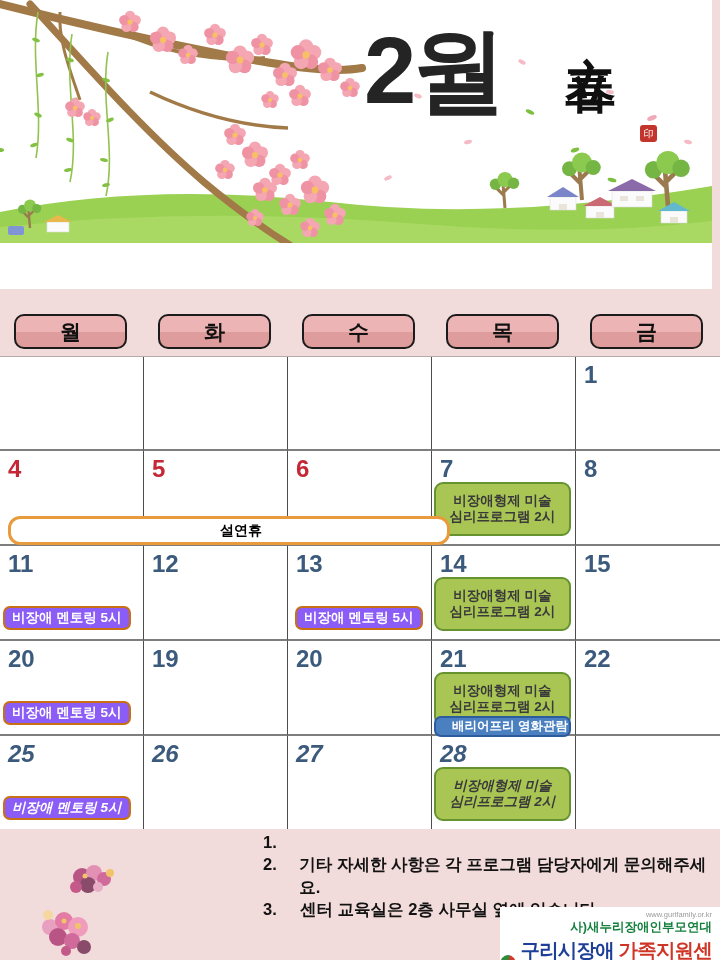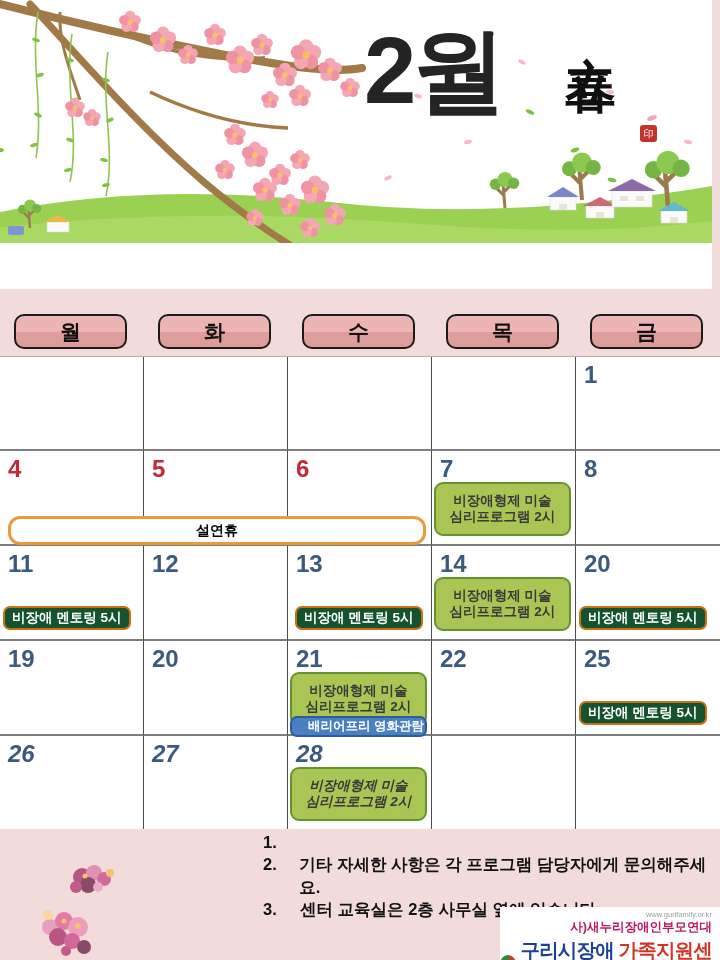--- a/index.html
+++ b/index.html
@@ -29,41 +29,41 @@
     border-top:1px solid #b9a9a9;}
   .cell{position:relative;box-sizing:border-box;border-right:1.5px solid #4d4d4d;border-bottom:2.5px solid #7e7e7e;}
   .cell:nth-child(5n){border-right:none;}
   .cell:nth-child(n+21){border-bottom:none;font-style:italic;}
   .date{display:inline-block;margin:4px 0 0 8px;font-size:24px;font-weight:bold;color:#3c5a7c;}
   .date.red{color:#c42837;}
 
   .ev{position:absolute;font-weight:bold;text-align:center;box-sizing:border-box;}
   .ev.green{left:2px;right:4px;top:31px;background:#a9c554;border:2px solid #649330;border-radius:9px;
     color:#3a3a3a;font-size:13.5px;line-height:16px;padding:9px 0;}
-  .ev.orange{left:3px;bottom:9px;background:#14532d;border:2px solid #c96f14;border-radius:7px;
+  .ev.orange{left:3px;bottom:9px;background:#8b5cf6;border:2px solid #c96f14;border-radius:7px;
     color:#fff;font-size:13.5px;line-height:16px;padding:2px 7px;white-space:nowrap;}
   .ev.orange.shift{left:7px;}
   .ev.blue{left:2px;right:4px;bottom:-3px;background:#4b80c0;border:2px solid #2d5c9e;border-radius:7px;
     color:#fff;font-size:12.5px;line-height:15px;padding:1px 16px;white-space:nowrap;}
 
   #holiday-banner{position:absolute;left:8px;top:159px;width:412px;height:23px;background:#fff;
     border:3px solid #e89b3c;border-radius:12px;display:flex;align-items:center;justify-content:center;
-    font-size:14px;font-weight:bold;color:#000;z-index:3;}
+    font-size:14px;font-weight:bold;color:#000;z-index:3;padding-left:24px;}
 
   
   #notes{position:absolute;left:263px;top:831px;}
   .note{display:flex;font-size:16.5px;font-weight:bold;color:#121212;line-height:22.4px;}
   .note .num{width:37px;}
 
   #flowers{position:absolute;left:20px;top:855px;}
 
   #logo-box{position:absolute;left:500px;top:907px;width:220px;height:53px;background:#fff;
     box-sizing:border-box;padding:3px 8px 0 0;text-align:right;}
   #logo-url{font-size:7.5px;color:#9a9a9a;line-height:9px;}
-  #logo-assoc{font-size:12.5px;font-weight:600;color:#be185d;line-height:15px;margin-top:1px;margin-left:32px;}
+  #logo-assoc{font-size:12.5px;font-weight:600;color:#15803d;line-height:15px;margin-top:1px;margin-left:32px;}
   #logo-brand{display:flex;justify-content:flex-end;align-items:center;gap:4px;margin-top:2px;}
   #logo-mark{width:19px;height:19px;border-radius:50%;
     background:radial-gradient(circle at 50% 50%, #ffffff 0 34%, transparent 35%),
                linear-gradient(100deg,#2e8b3a 0 49%,#d23b2f 51% 100%);
     position:relative;}
   #logo-mark::after{content:"";position:absolute;left:8px;top:6px;width:3px;height:7px;background:#2e8b3a;border-radius:2px;}
   .brand-blue{font-size:19.5px;font-weight:bold;color:#1d3f97;letter-spacing:-0.8px;}
   .brand-red{font-size:19.5px;font-weight:bold;color:#cf3526;letter-spacing:-0.8px;}
 </style>
 </head>
@@ -241,20 +241,23 @@
       <span class="date">13</span>
       <div class="ev orange shift">비장애 멘토링 5시</div>
     </div>
     <div class="cell">
       <span class="date">14</span>
       <div class="ev green">
         <div>비장애형제 미술</div>
         <div>심리프로그램 2시</div>
       </div>
     </div>
+    <div class="cell">
+      <span class="date">15</span>
+    </div>
 
     <div class="cell">
       <span class="date">20</span>
       <div class="ev orange">비장애 멘토링 5시</div>
     </div>
     <div class="cell">
       <span class="date">19</span>
     </div>
     <div class="cell">
       <span class="date">20</span>

